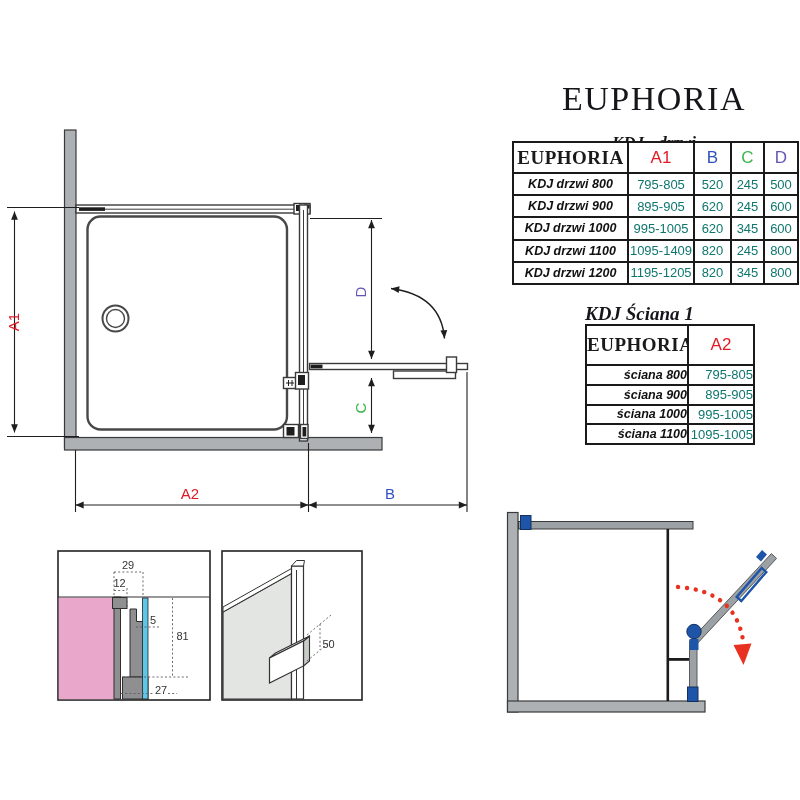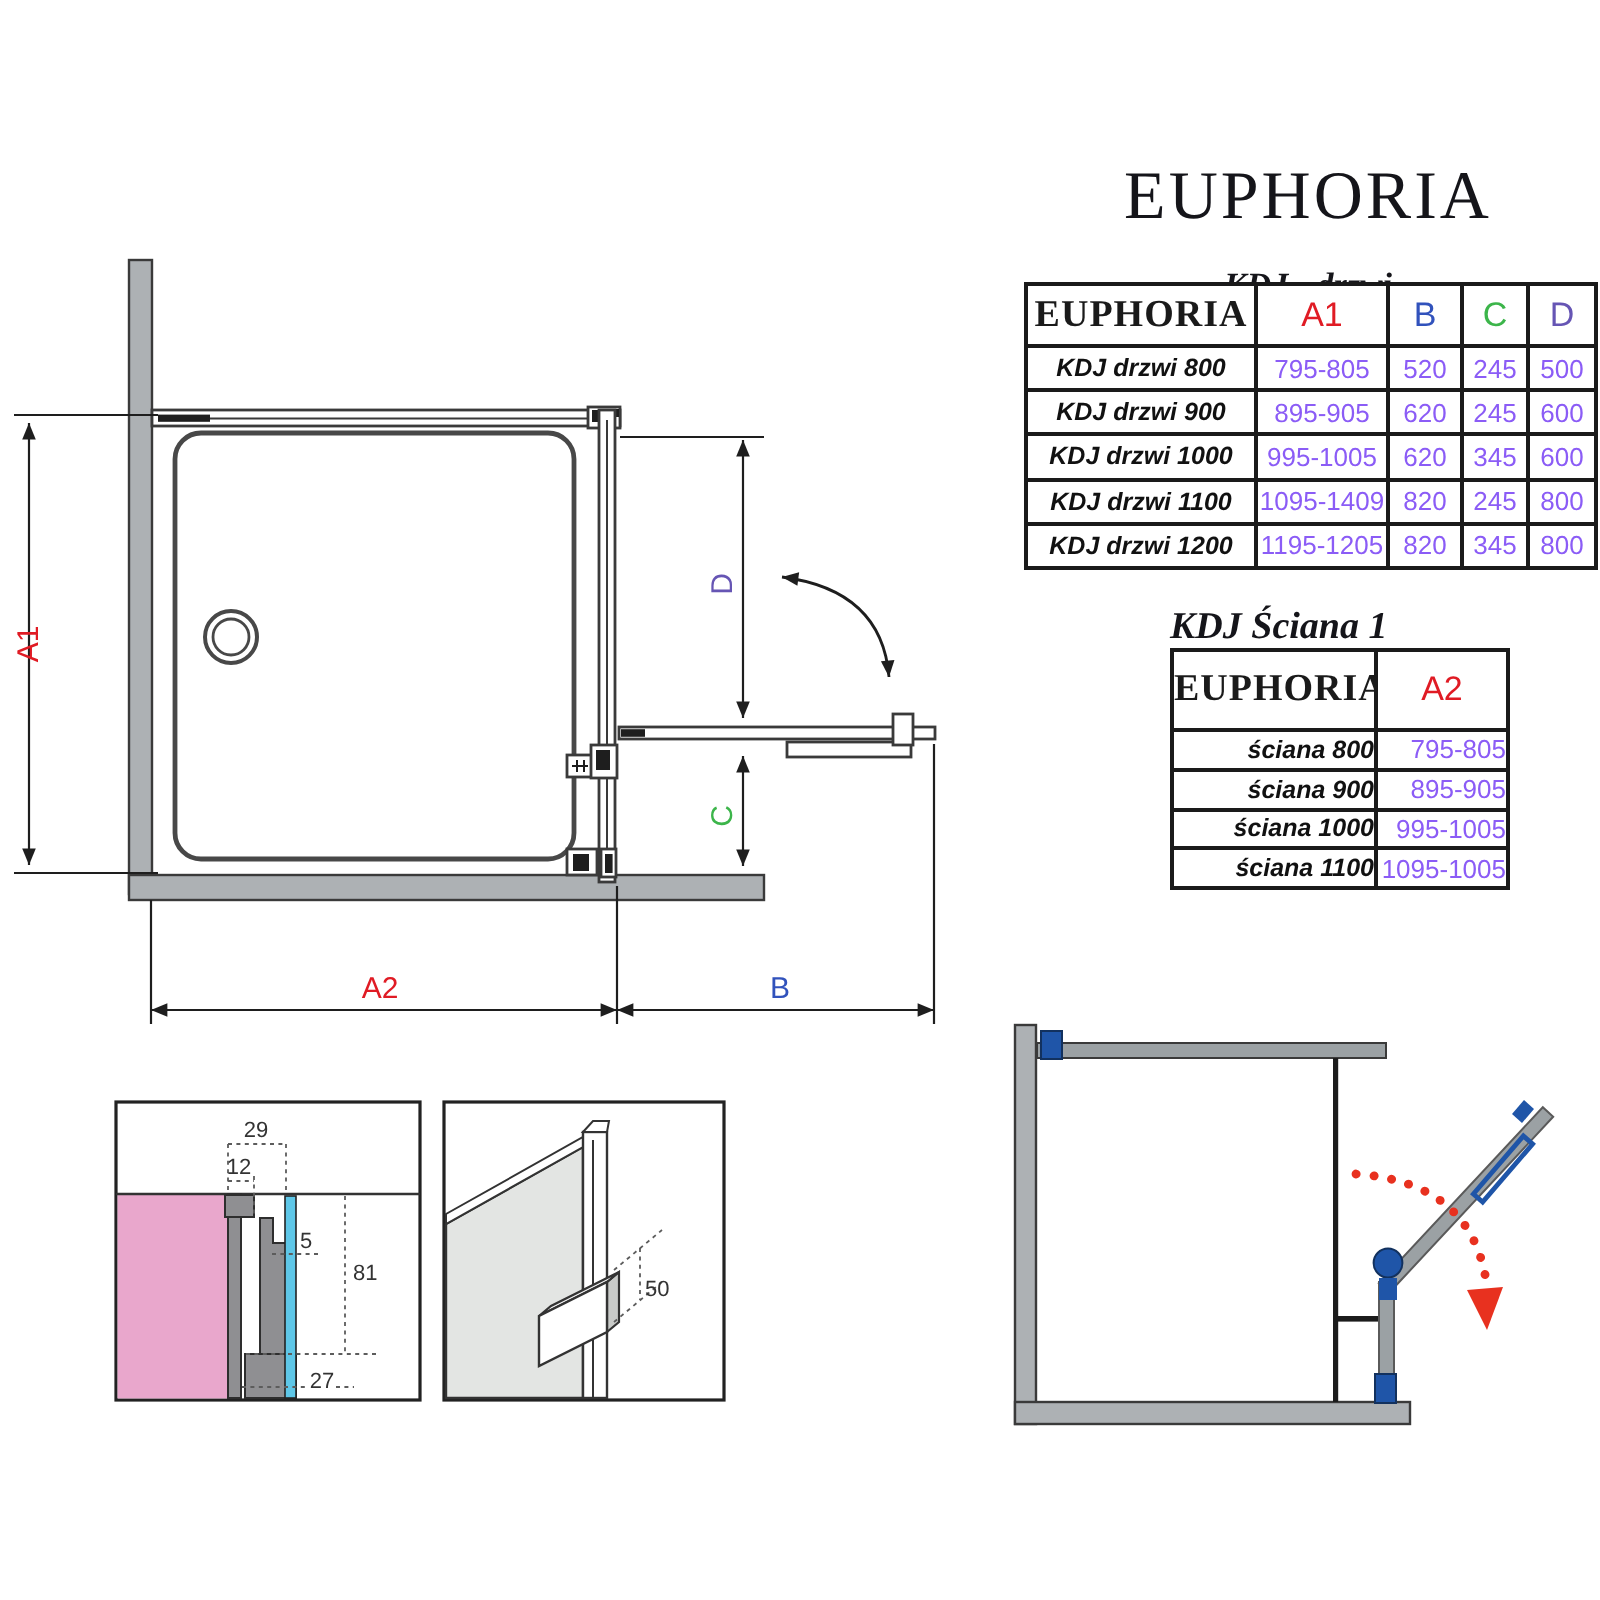--- a/index.html
+++ b/index.html
@@ -21,21 +21,21 @@
   #door-table{position:absolute;left:512px;top:141px;width:285px;}
   #door-table th{height:29px;}
   #door-table td{height:20.2px;}
   #wall-table{position:absolute;left:585px;top:324px;width:168px;}
   #wall-table th{height:38px;}
   #wall-table td{height:17.8px;text-align:right;}
   .prod-hdr{font-family:"Liberation Serif","DejaVu Serif",serif;font-size:19px;font-weight:bold;letter-spacing:.5px;}
   .col-letter{font-size:17px;font-weight:400;}
   .c-a1{color:#e01b24;} .c-b{color:#3152bc;} .c-c{color:#3cb54a;} .c-d{color:#6655b4;}
   .row-label{font-size:12.5px;font-weight:bold;font-style:italic;color:#111;}
-  .val{font-size:13px;color:#8b5cf6;}
+  .val{font-size:13px;color:#0f766e;}
   .wt-title{position:absolute;left:585px;top:303px;width:168px;text-align:left;
             font-family:"Liberation Serif","DejaVu Serif",serif;font-size:19px;font-weight:bold;font-style:italic;color:#15151a;}
 
   
   text{font-family:"Liberation Sans","DejaVu Sans",sans-serif;}
   .dimlbl{font-size:15px;}
   .f-red{fill:#e01b24;} .f-blue{fill:#3152bc;} .f-green{fill:#3cb54a;} .f-purple{fill:#6655b4;}
   .smalldim{font-size:11px;fill:#333;}
   .thin{stroke:#1e1e1e;stroke-width:1.1;fill:none;}
   .draw{stroke:#3a3a3a;stroke-width:1.4;fill:#fff;}

